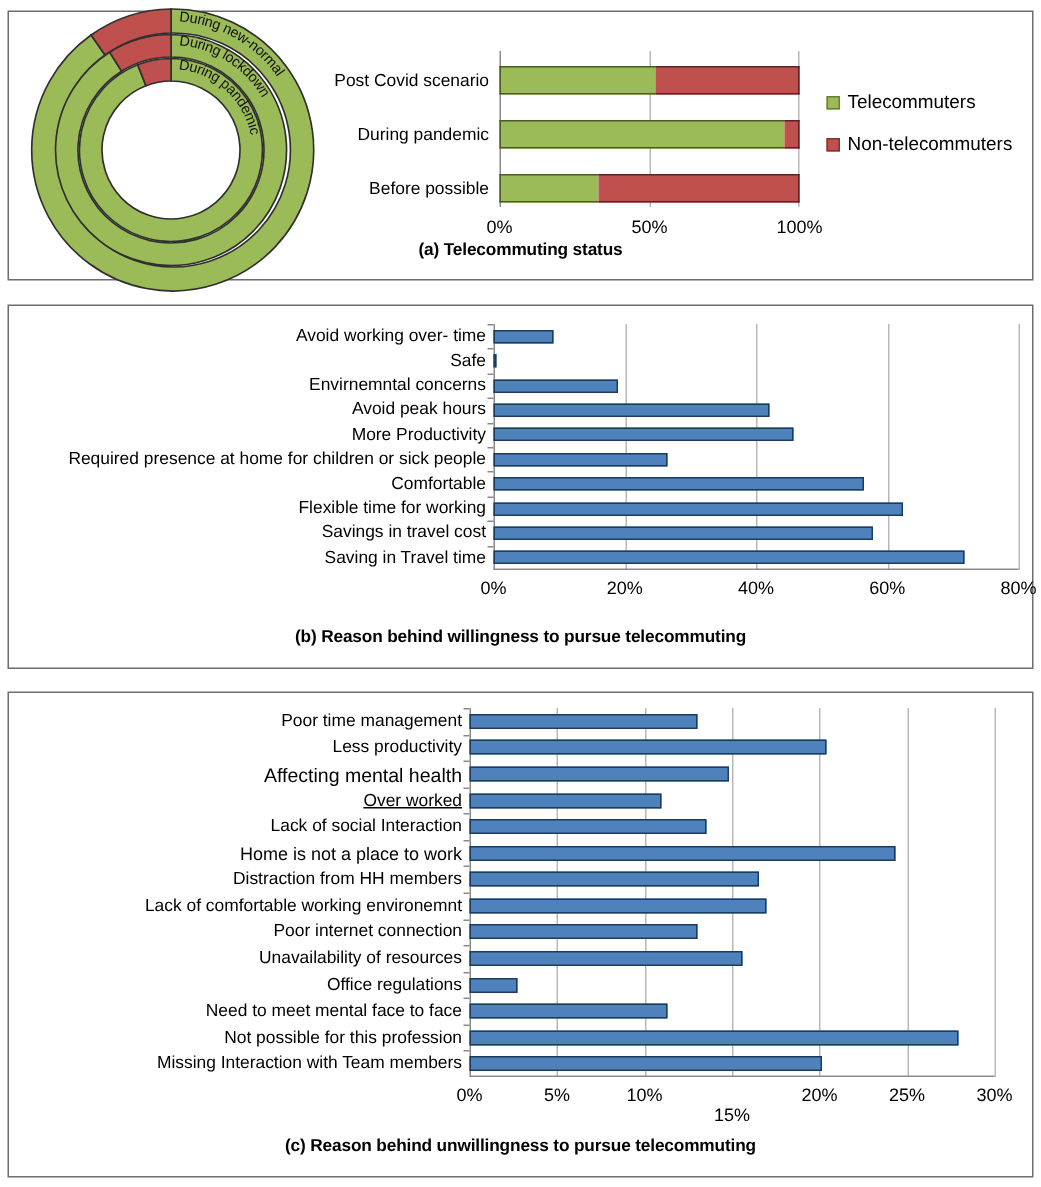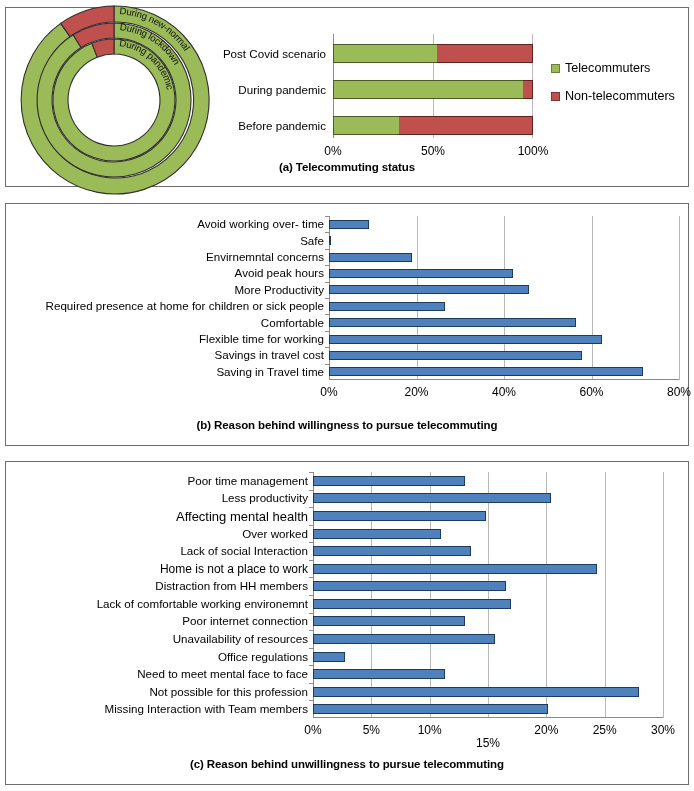--- a/index.html
+++ b/index.html
@@ -154,21 +154,21 @@
         <text class="ring-label">
           <textPath href="#arc-inner" startOffset="6%">During pandemic</textPath>
         </text>
       </svg>
     </div>
 
     <div class="chart" id="chart-a" style="left:0;top:0;width:684px;height:150px;">
 
       <div class="cat-label" style="left:200px;width:120px;top:40px;">Post Covid scenario</div>
       <div class="cat-label" style="left:200px;width:120px;top:76px;">During pandemic</div>
-      <div class="cat-label" style="left:200px;width:120px;top:112px;">Before pandemic</div>
+      <div class="cat-label" style="left:200px;width:120px;top:112px;">Before possible</div>
 
       <div class="plot" style="left:327px;top:26px;width:200px;height:104px;">
         <div class="axis-line" style="left:0;"></div>
         <div class="gridline" style="left:100px;"></div>
         <div class="gridline" style="left:199px;"></div>
 
         <div class="row" style="top:10px;height:19px;width:100%;">
           <div class="seg seg-green" id="a0g" style="width: 52%;"></div>
           <div class="seg seg-red" id="a0r" style="width: 48%;"></div>
         </div>
@@ -259,21 +259,21 @@
     </div>
     <div class="caption" style="top:215px;">(b) Reason behind willingness to pursue telecommuting</div>
   </div>
 
   <div class="panel" id="panel-c">
     <div class="chart" id="chart-c" style="left:0;top:0;width:681px;height:290px;">
       <div id="c-labels">
           <div class="cat-label" style="left: 0px; width: 302px; top: 12.7857px; font-size: 11.6px;">Poor time management</div>
           <div class="cat-label" style="left: 0px; width: 302px; top: 30.3571px; font-size: 11.6px;">Less productivity</div>
           <div class="cat-label" style="left: 0px; width: 302px; top: 47.9286px; font-size: 13px;">Affecting mental health</div>
-          <div class="cat-label" style="left: 0px; width: 302px; top: 65.5px; font-size: 11.6px;">Over worked</div>
+          <div class="cat-label" style="left: 0px; width: 302px; top: 65.5px; font-size: 11.6px; text-decoration: underline;">Over worked</div>
           <div class="cat-label" style="left: 0px; width: 302px; top: 83.0714px; font-size: 11.6px;">Lack of social Interaction</div>
           <div class="cat-label" style="left: 0px; width: 302px; top: 100.643px; font-size: 12px;">Home is not a place to work</div>
           <div class="cat-label" style="left: 0px; width: 302px; top: 118.214px; font-size: 11.6px;">Distraction from HH members</div>
           <div class="cat-label" style="left: 0px; width: 302px; top: 135.786px; font-size: 11.6px;">Lack of comfortable working environemnt</div>
           <div class="cat-label" style="left: 0px; width: 302px; top: 153.357px; font-size: 11.6px;">Poor internet connection</div>
           <div class="cat-label" style="left: 0px; width: 302px; top: 170.929px; font-size: 11.6px;">Unavailability of resources</div>
           <div class="cat-label" style="left: 0px; width: 302px; top: 188.5px; font-size: 11.6px;">Office regulations</div>
           <div class="cat-label" style="left: 0px; width: 302px; top: 206.071px; font-size: 11.6px;">Need to meet mental face to face</div>
           <div class="cat-label" style="left: 0px; width: 302px; top: 223.643px; font-size: 11.6px;">Not possible for this profession</div>
           <div class="cat-label" style="left: 0px; width: 302px; top: 241.214px; font-size: 11.6px;">Missing Interaction with Team members</div>

